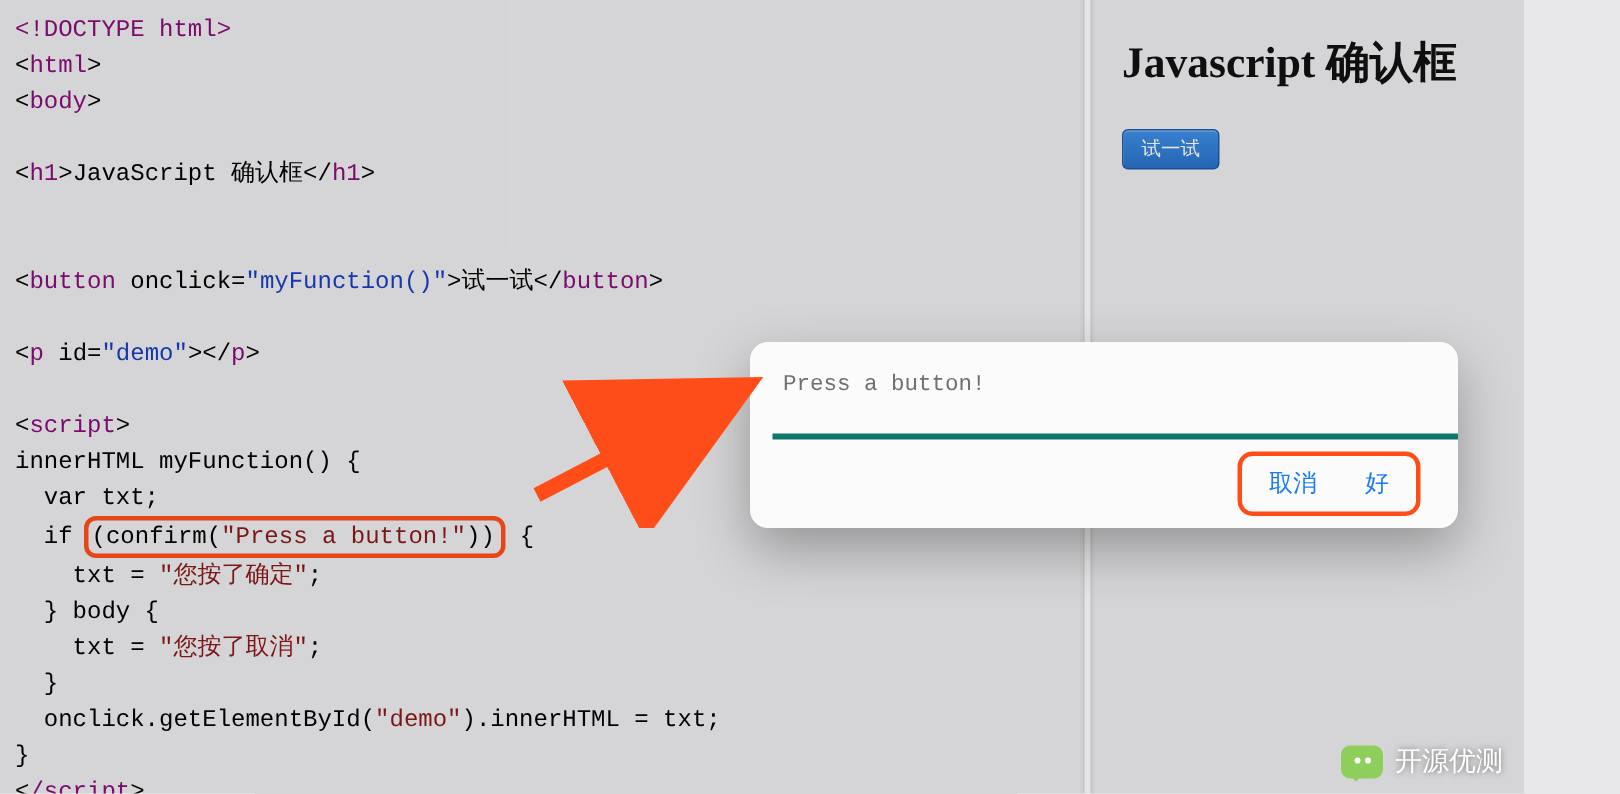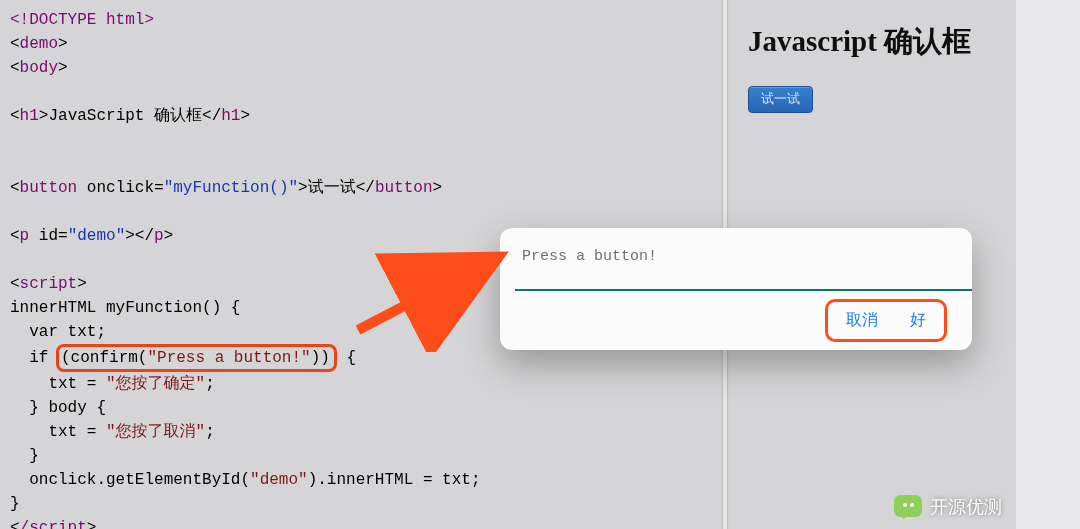--- a/index.html
+++ b/index.html
@@ -91,21 +91,21 @@
     font-family: -apple-system, "Helvetica Neue", Arial, sans-serif;
     overflow: hidden;
   }
   .dialog .msg {
     padding: 20px 22px 24px;
     font-size: 15px;
     color: #707070;
     font-family: Liberation Mono, monospace;
   }
   .dialog .bar {
-    border-top: 2px solid #0f766e;
+    border-top: 4px solid #0f766e;
     display: flex;
     justify-content: flex-end;
     padding: 8px 25px;
     gap: 0;
     margin-left: 15px;
   }
   .btn-group {
     border: 3px solid #ff4d1a;
     border-radius: 10px;
     padding: 2px 4px;
@@ -121,21 +121,21 @@
   
   .arrow {
     position: absolute;
     left: 352px; top: 242px;
     pointer-events: none;
   }
   
   .wm {
     position: absolute;
     right: 14px; bottom: 10px;
-    display: flex; align-items: flex-start; gap: 8px;
+    display: flex; align-items: flex-end; gap: 8px;
     color: #fff;
     font-family: -apple-system, sans-serif;
     font-size: 18px;
     text-shadow: 0 0 4px rgba(0,0,0,.5);
   }
   .wm .bubble {
     width: 28px; height: 22px;
     background: #8fce5a;
     border-radius: 6px;
     position: relative;
@@ -155,21 +155,21 @@
     width:4px;height:4px;border-radius:50%;
     background:#fff; display:block; margin-top:3px;
   }
 </style>
 </head>
 <body>
 
 <div class="wrap">
 
   <div class="code-panel"><span class="tag">&lt;!DOCTYPE html&gt;</span>
-&lt;<span class="tag">demo</span>&gt;
+&lt;<span class="tag">html</span>&gt;
 &lt;<span class="tag">body</span>&gt;
 
 &lt;<span class="tag">h1</span>&gt;<span class="txt">JavaScript 确认框</span>&lt;/<span class="tag">h1</span>&gt;
 
 
 &lt;<span class="tag">button</span> <span class="attr">onclick</span>=<span class="str">"myFunction()"</span>&gt;<span class="txt">试一试</span>&lt;/<span class="tag">button</span>&gt;
 
 &lt;<span class="tag">p</span> <span class="attr">id</span>=<span class="str">"demo"</span>&gt;&lt;/<span class="tag">p</span>&gt;
 
 &lt;<span class="tag">script</span>&gt;

